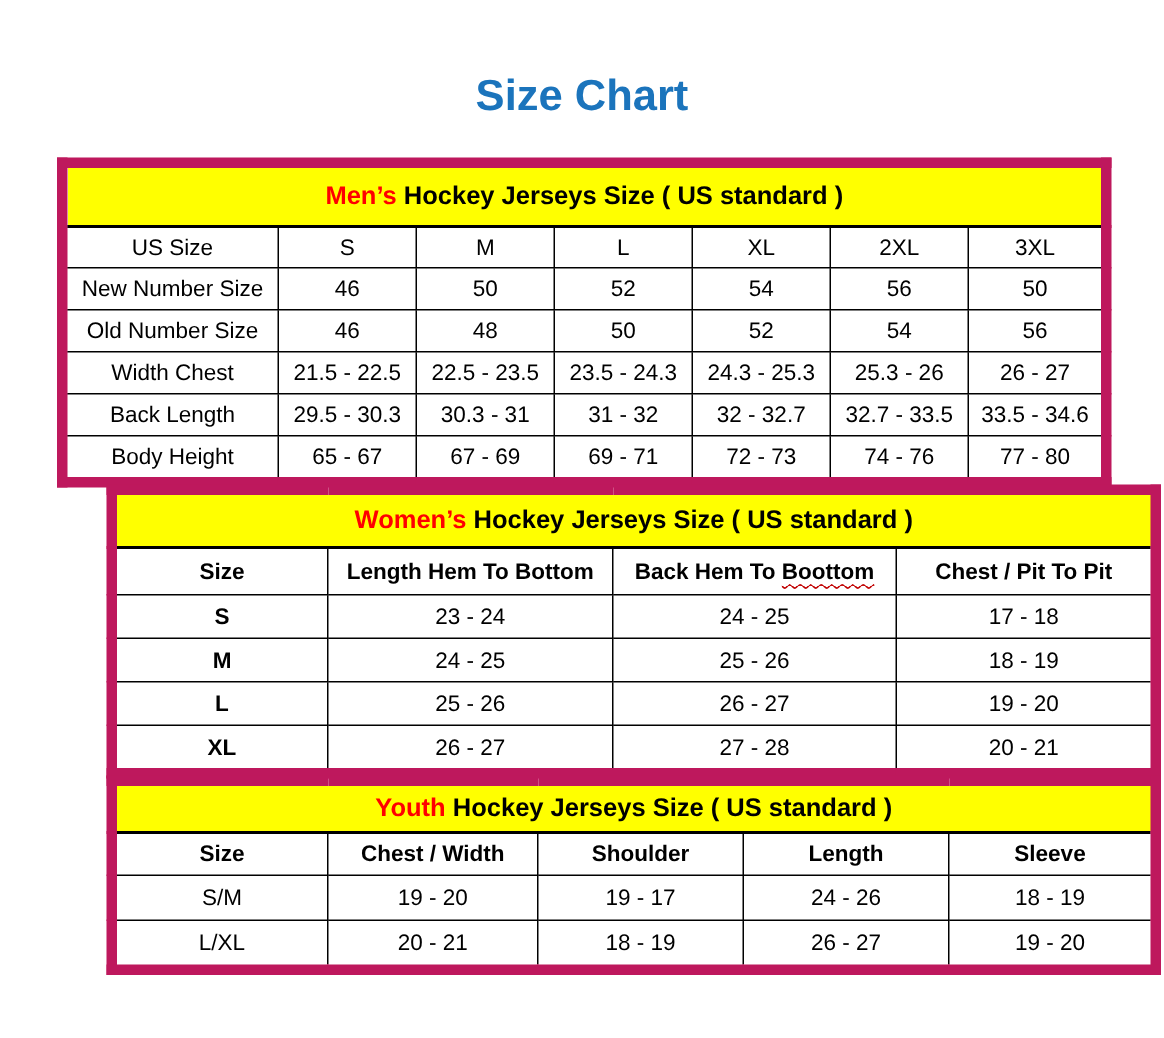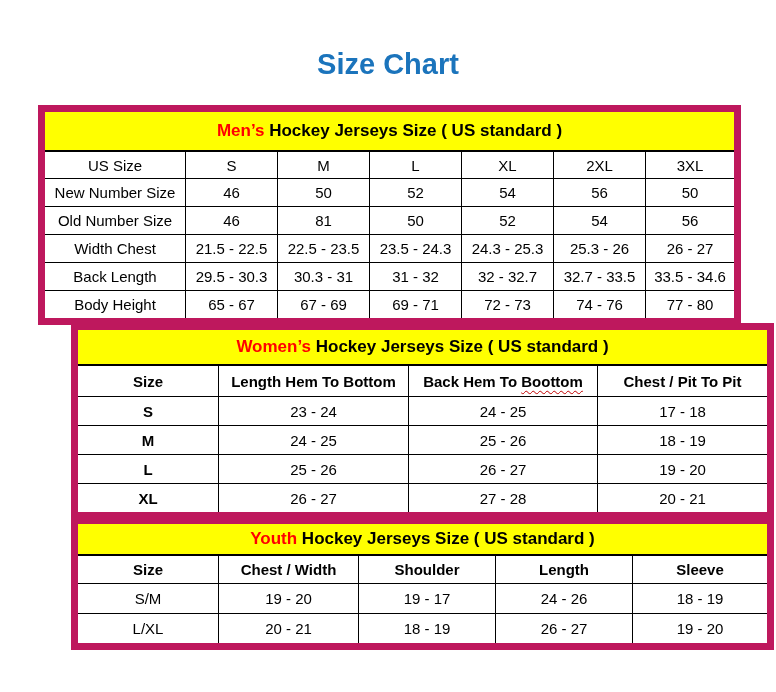--- a/index.html
+++ b/index.html
@@ -121,21 +121,21 @@
         <td>46</td>
         <td>50</td>
         <td>52</td>
         <td>54</td>
         <td>56</td>
         <td>50</td>
       </tr>
       <tr class="men-row">
         <td class="row-label">Old Number Size</td>
         <td>46</td>
-        <td>81</td>
+        <td>48</td>
         <td>50</td>
         <td>52</td>
         <td>54</td>
         <td>56</td>
       </tr>
       <tr class="men-row">
         <td class="row-label">Width Chest</td>
         <td>21.5 - 22.5</td>
         <td>22.5 - 23.5</td>
         <td>23.5 - 24.3</td>

